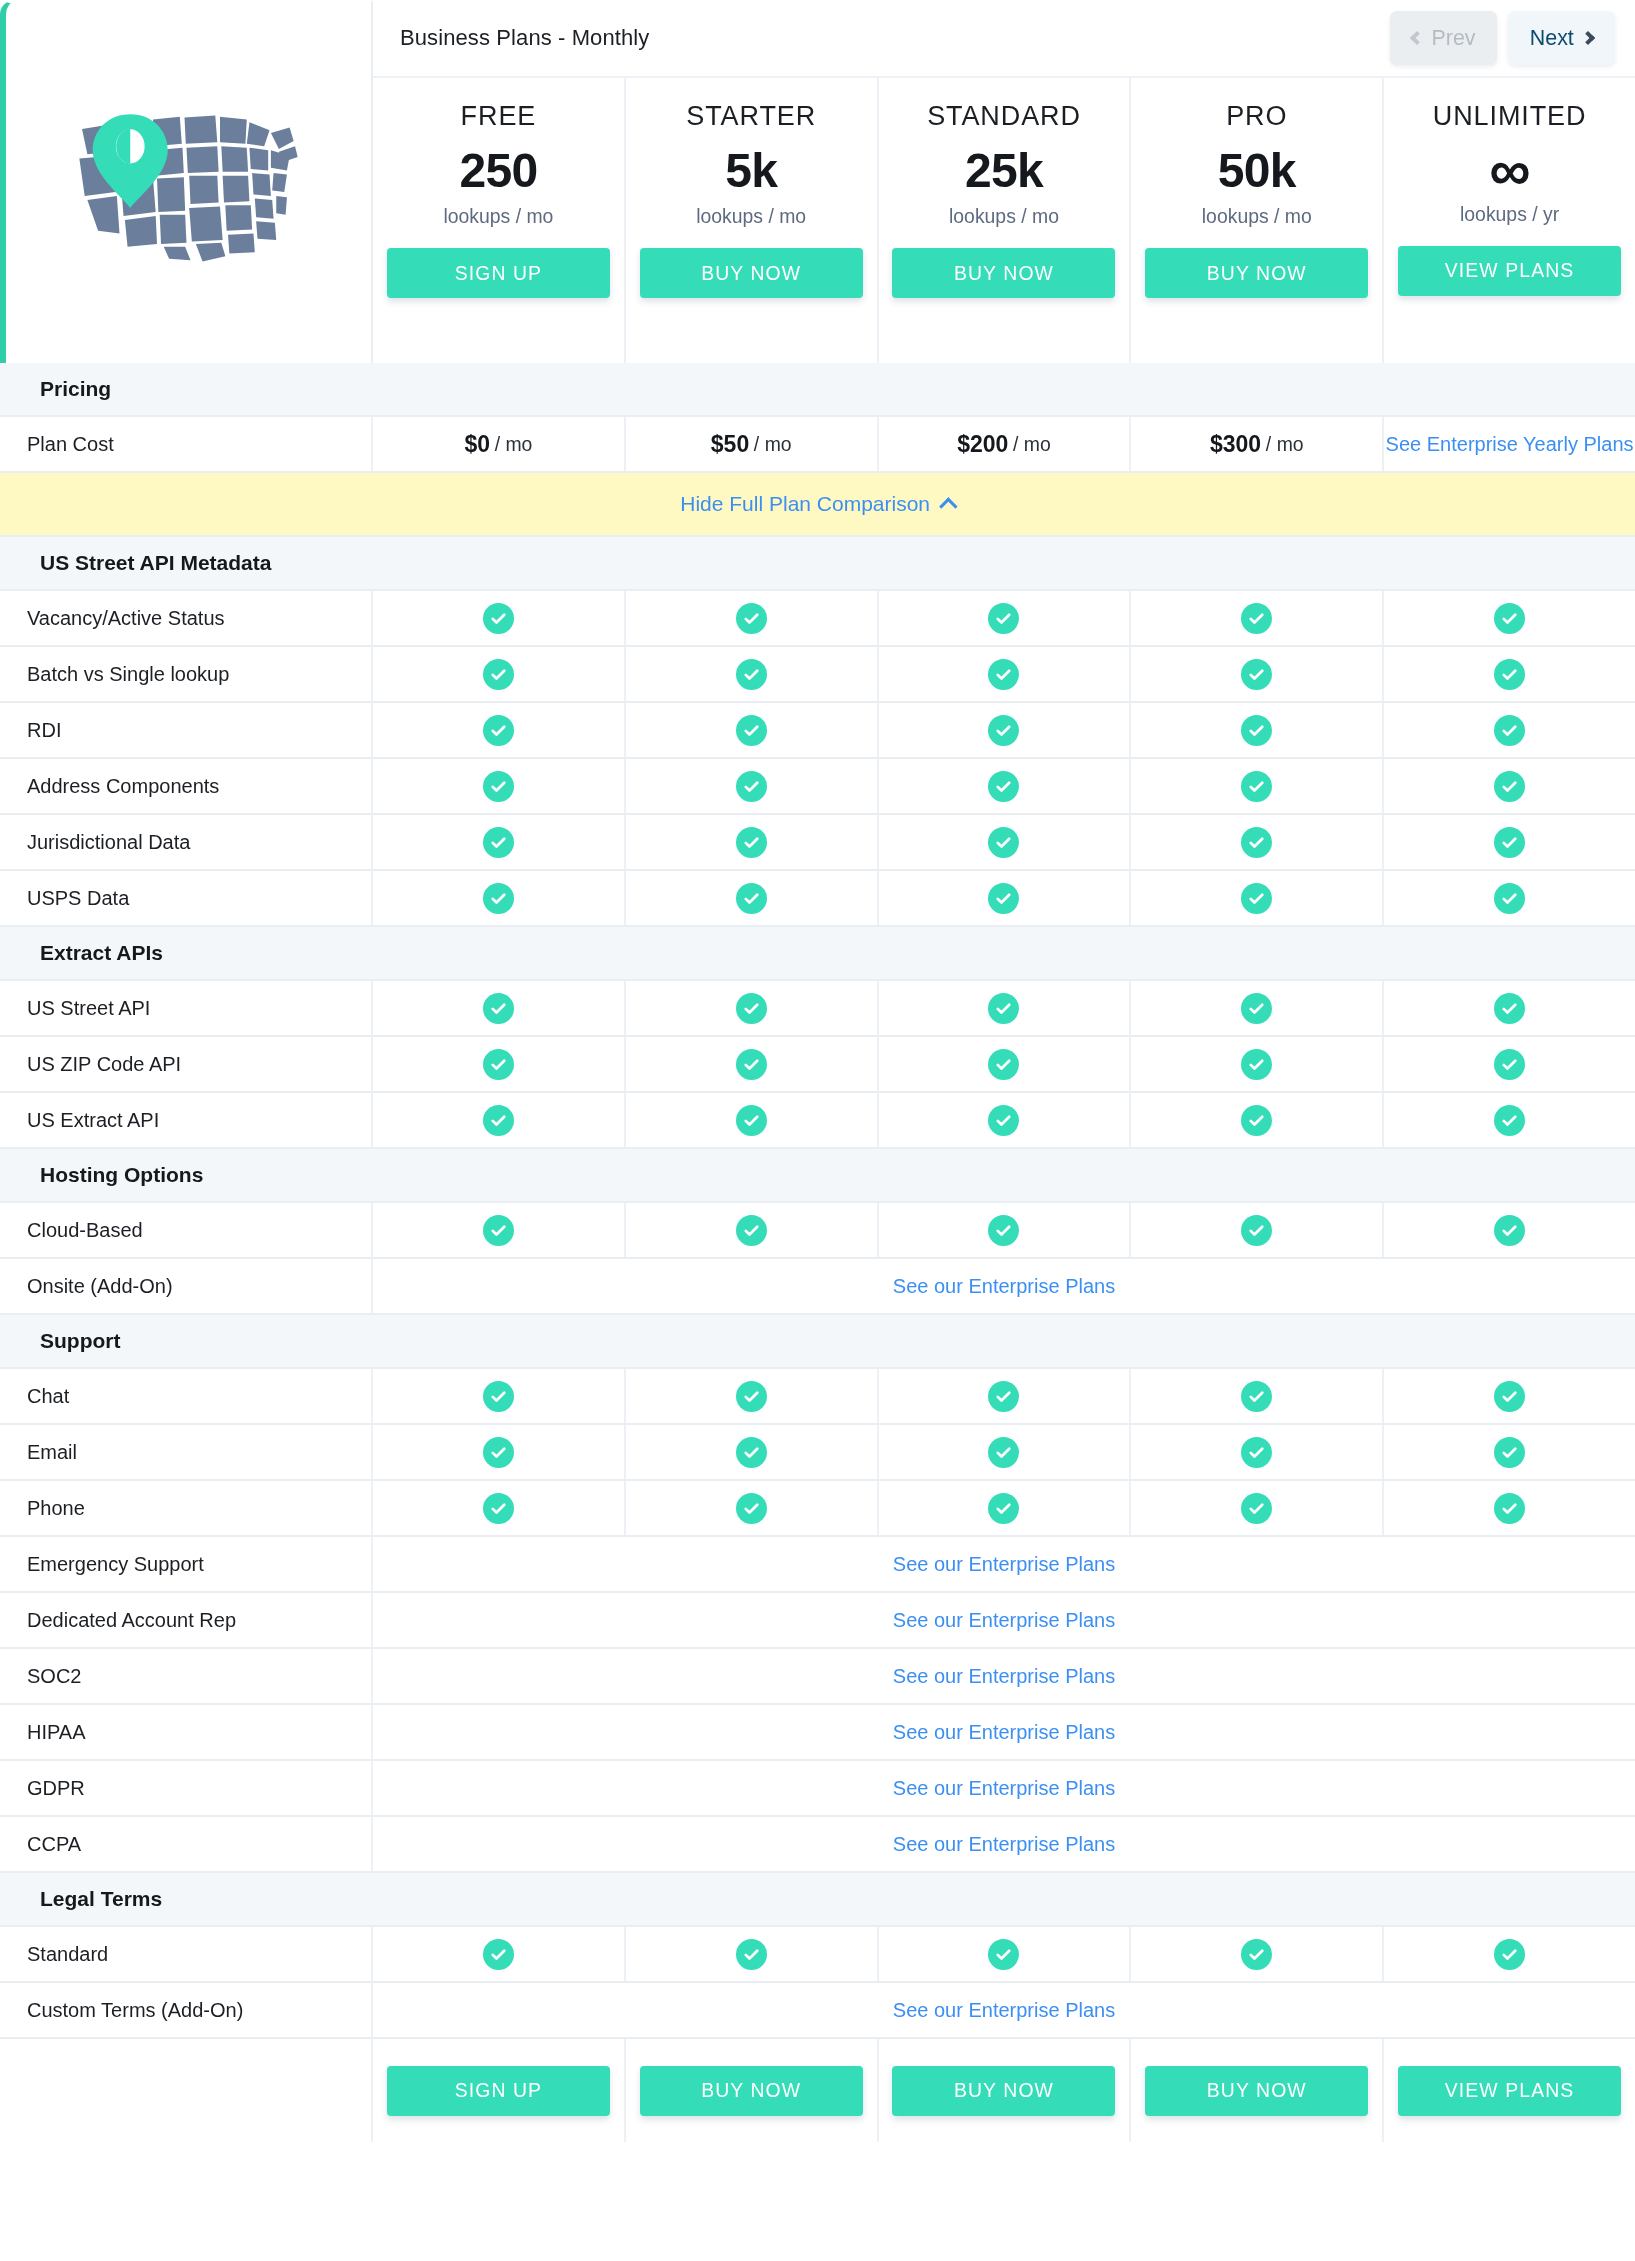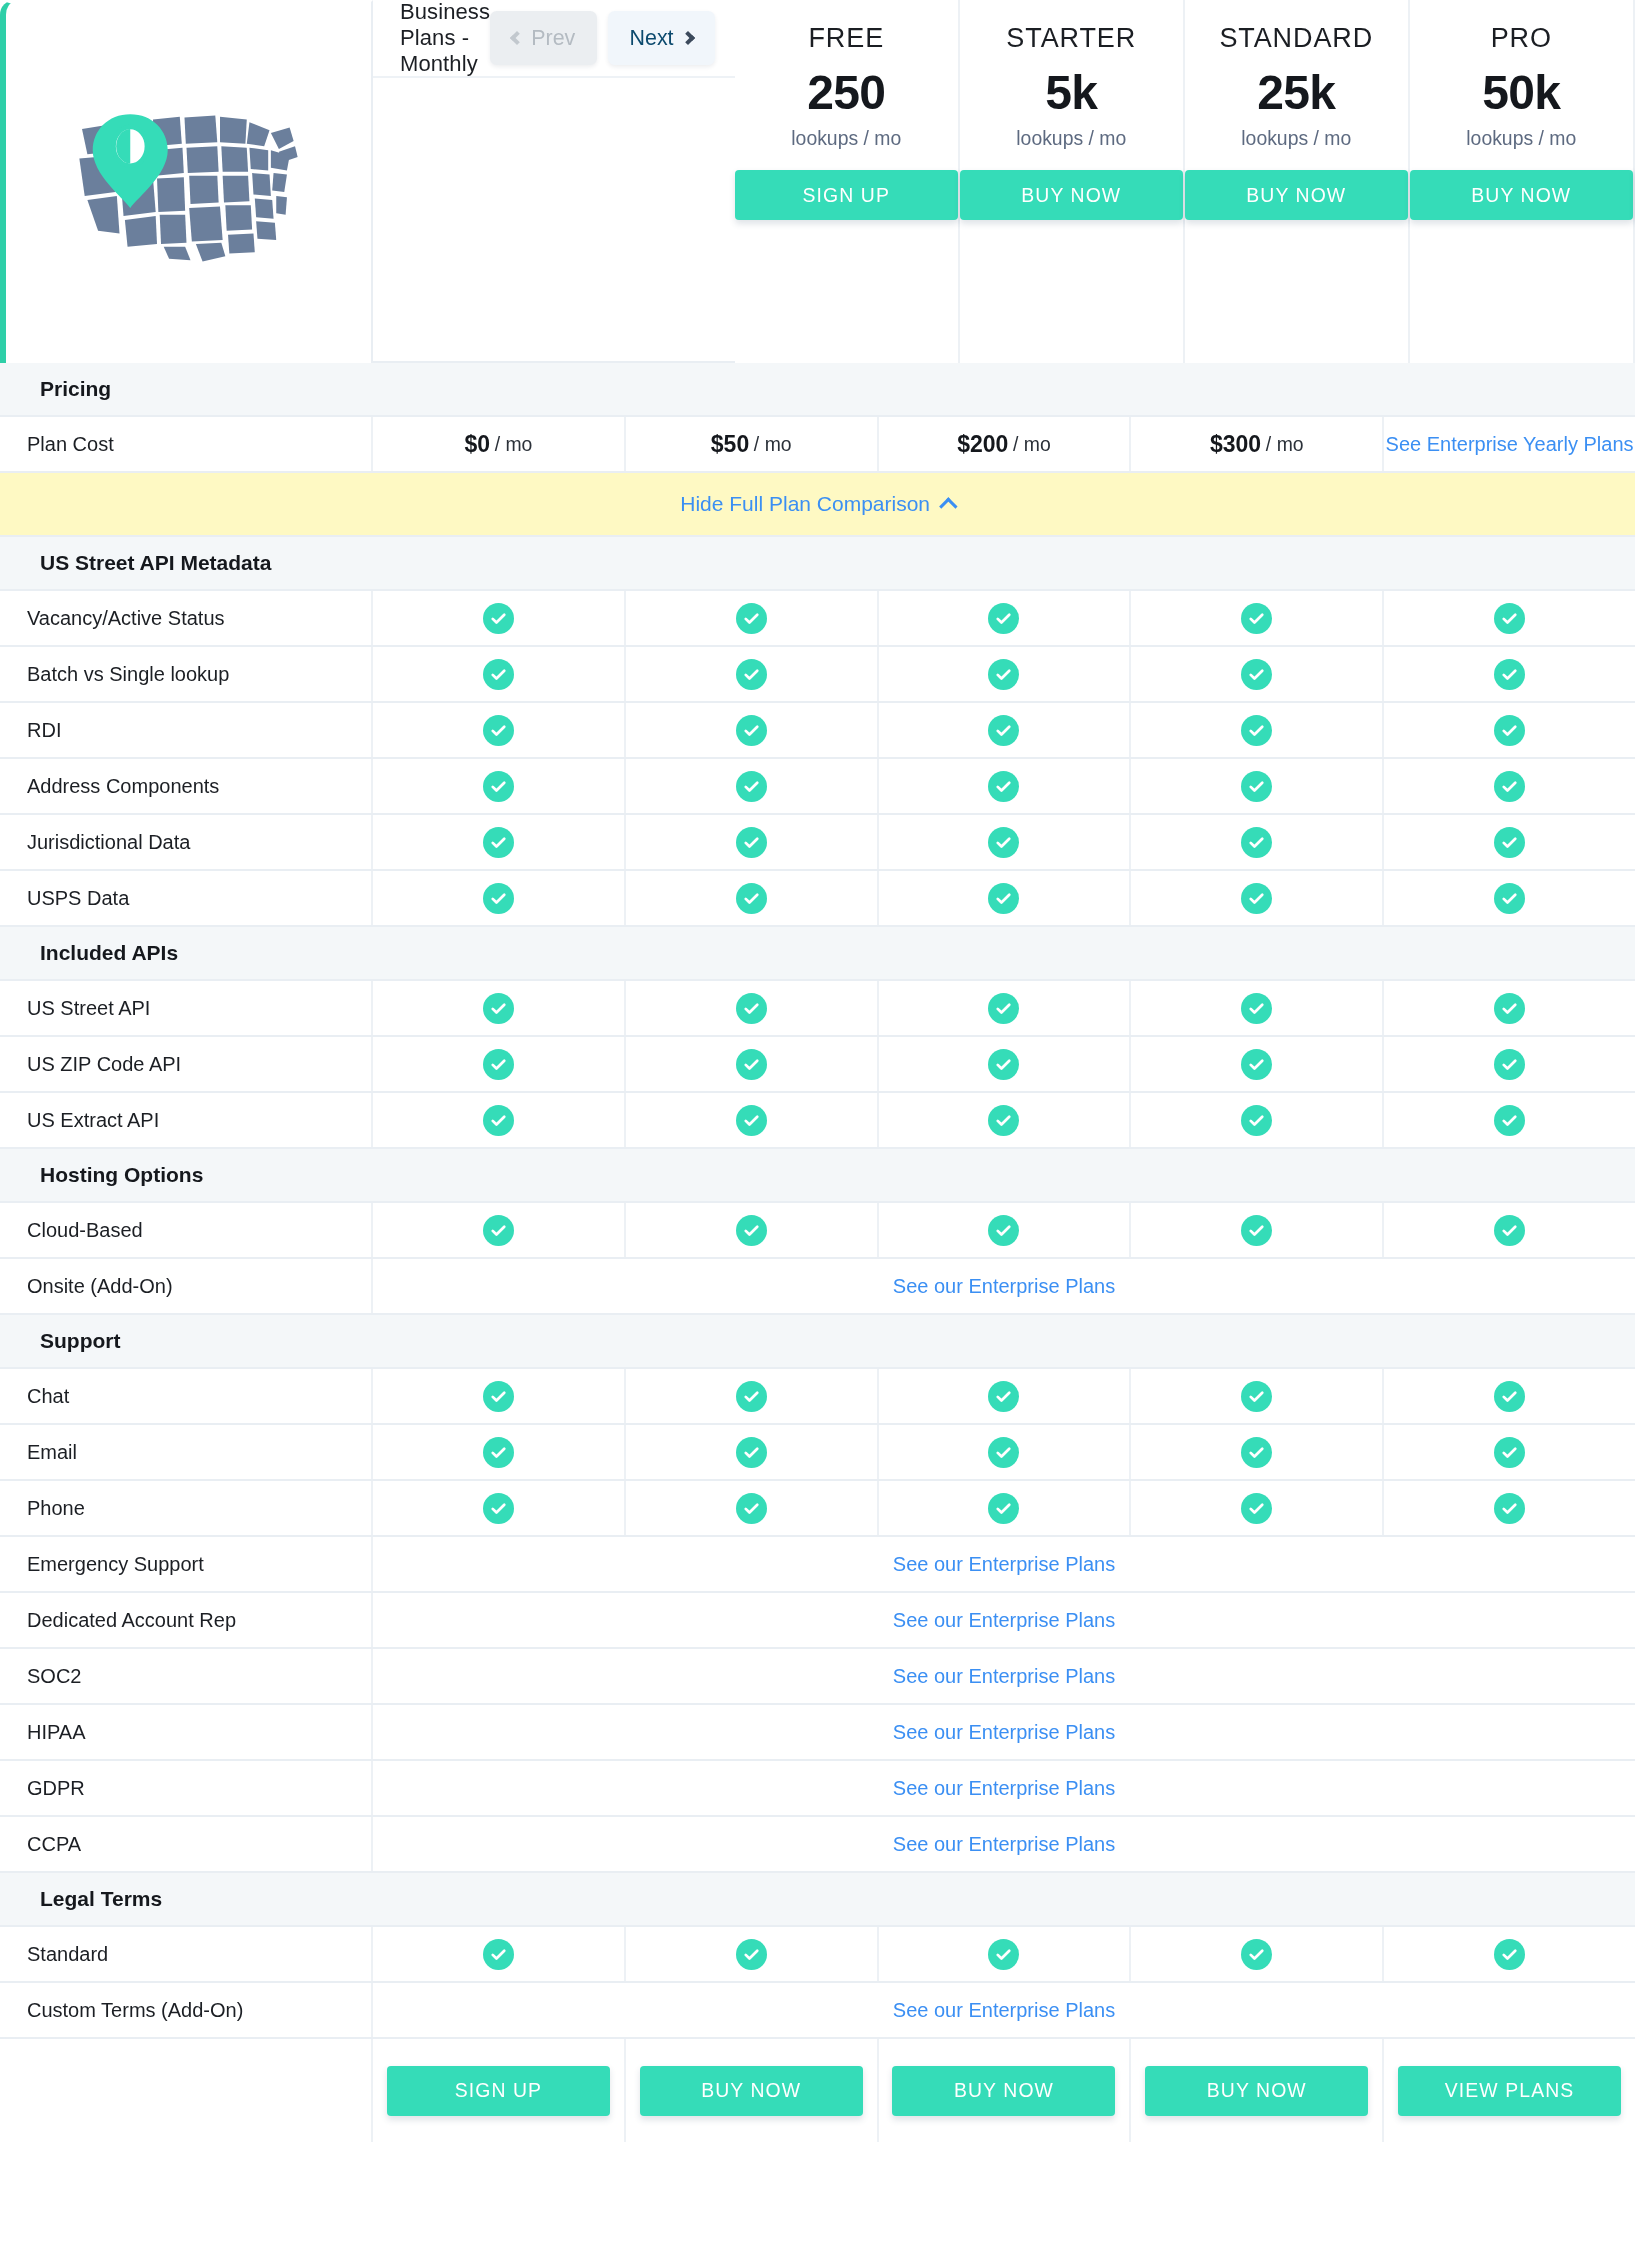--- a/index.html
+++ b/index.html
@@ -40,21 +40,21 @@
     background: #ffffff;
     border-right: 2px solid #e9eef3;
     flex: 0 0 auto;
   }
   .logo-cell svg { display: block; }
 
   .right-block {
     width: 1262px;
     height: 363px;
     display: flex;
-    flex-direction: row;
+    flex-direction: column;
   }
 
   .title-bar {
     height: 78px;
     display: flex;
     align-items: center;
     justify-content: space-between;
     padding: 0 20px 0 27px;
     border-bottom: 2px solid #eef2f6;
   }
@@ -598,21 +598,21 @@
             </span>
           </div>
           <div class="cell-val">
             <span class="check">
               <svg width="19" height="19" viewBox="0 0 28 28">
                 <path d="M5.5 14.5 L11 20 L22.5 8.5" fill="none" stroke="#ffffff" stroke-width="4" stroke-linecap="round" stroke-linejoin="round"></path>
               </svg>
             </span>
           </div>
         </div>
-        <div class="sec-head">Included APIs</div>
+        <div class="sec-head">Extract APIs</div>
         <div class="row">
           <div class="cell-label">US Street API</div>
           <div class="cell-val">
             <span class="check">
               <svg width="19" height="19" viewBox="0 0 28 28">
                 <path d="M5.5 14.5 L11 20 L22.5 8.5" fill="none" stroke="#ffffff" stroke-width="4" stroke-linecap="round" stroke-linejoin="round"></path>
               </svg>
             </span>
           </div>
           <div class="cell-val">

